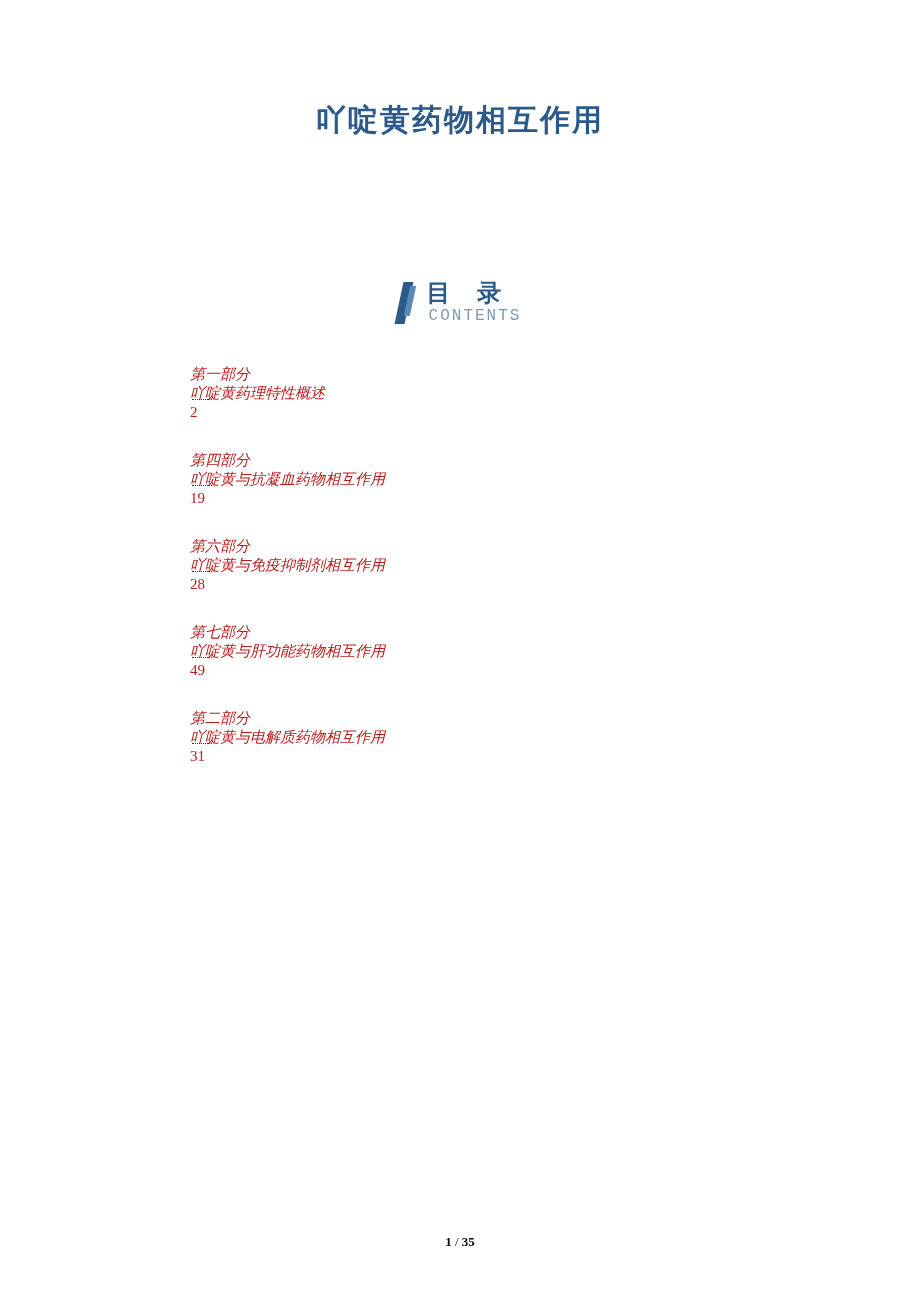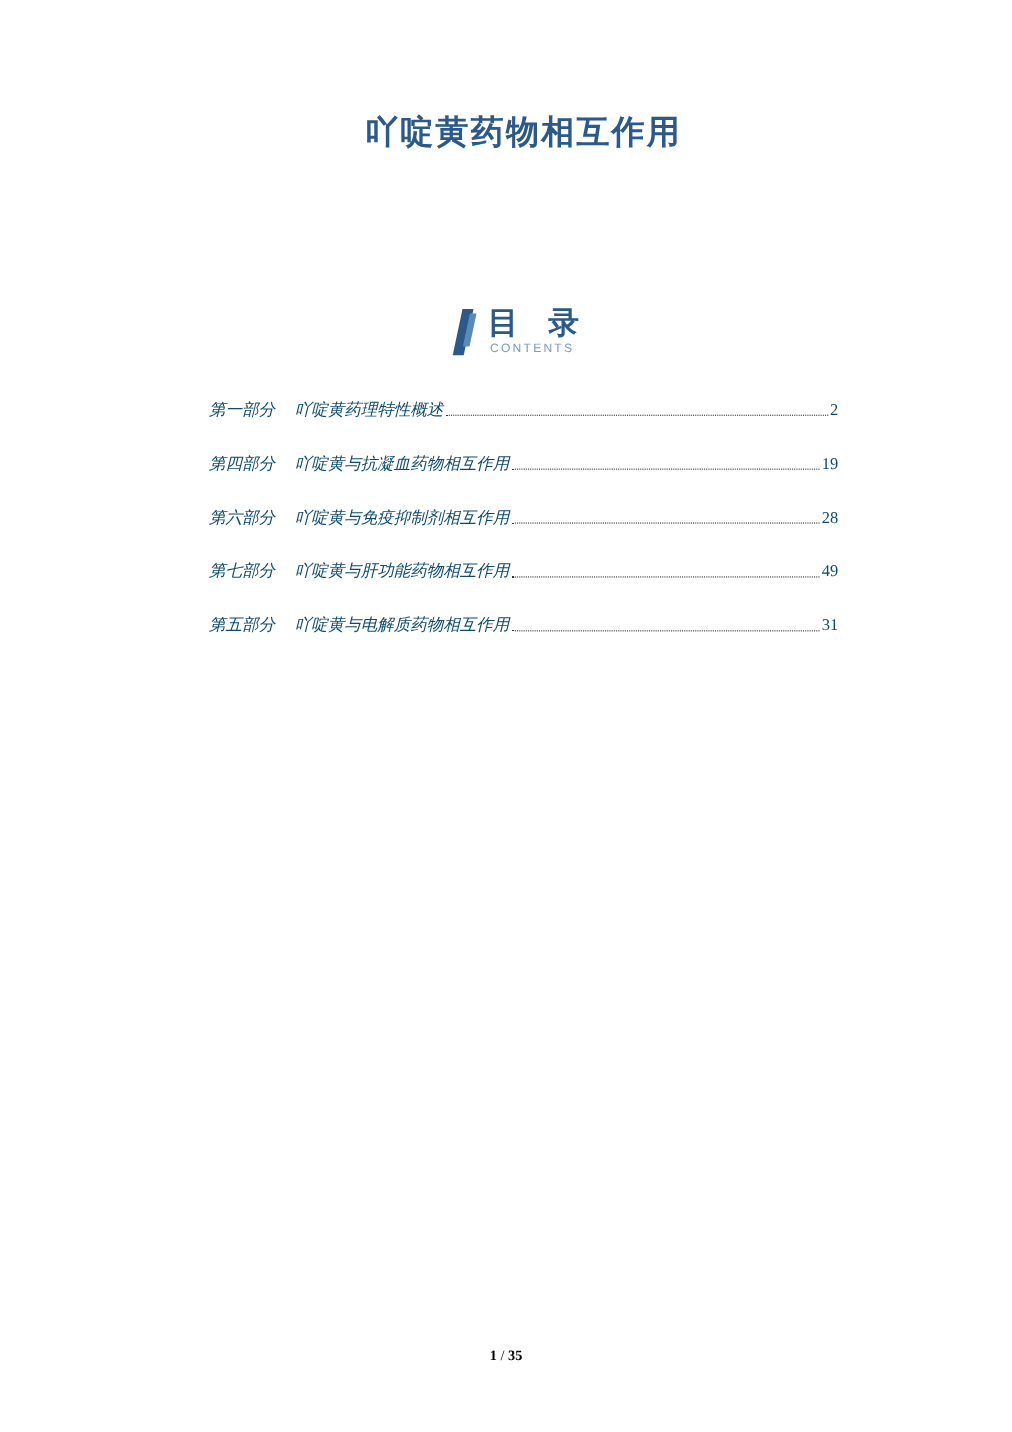--- a/index.html
+++ b/index.html
@@ -10,21 +10,21 @@
     body {
       width: 920px;
       height: 1302px;
       background: #ffffff;
       font-family: "SimSun", "宋体", serif;
       position: relative;
     }
     .page-container {
       width: 100%;
       height: 100%;
-      padding: 100px 88px 60px 120px;
+      padding: 100px 120px 60px 120px;
       position: relative;
     }
     .main-title {
       text-align: center;
       font-size: 30px;
       font-weight: bold;
       color: #2b5a8a;
       font-family: "SimHei", "黑体", sans-serif;
       margin-bottom: 140px;
       letter-spacing: 2px;
@@ -58,46 +58,47 @@
       height: 30px;
       background: #5a8ab5;
       transform: skewX(-12deg);
     }
     .toc-title-wrap {
       display: flex;
       flex-direction: column;
       align-items: flex-start;
     }
     .toc-title {
-      font-size: 28px;
+      font-size: 24px;
       font-weight: bold;
       color: #2b5a8a;
-      font-family: Liberation Serif, serif;
+      font-family: Liberation Sans, sans-serif;
       letter-spacing: 10px;
       line-height: 1;
     }
     .toc-subtitle {
-      font-size: 11px;
+      font-size: 16px;
       color: #7a9bb8;
       letter-spacing: 2px;
-      font-family: Liberation Sans, sans-serif;
+      font-family: Liberation Mono, monospace;
       margin-top: 2px;
       margin-left: 2px;
     }
     .toc-list {
       padding: 0 70px;
     }
     .toc-item {
       display: flex;
-      align-items: flex-end;
+      align-items: flex-start;
       margin-bottom: 30px;
       font-size: 15px;
-      color: #0c4a6e;
+      color: #b91c1c;
       font-style: italic;
       font-family: "KaiTi", "楷体", serif;
+      flex-direction: column;
     }
     .toc-part {
       white-space: nowrap;
       margin-right: 18px;
     }
     .toc-chapter {
       white-space: nowrap;
     }
     .toc-dots {
       flex: 1;
@@ -107,21 +108,21 @@
       bottom: 4px;
       min-width: 20px;
     }
     .toc-page {
       white-space: nowrap;
       font-style: normal;
       font-family: "SimSun", serif;
     }
     .page-number {
       position: absolute;
-      bottom: 62px;
+      bottom: 52px;
       left: 0;
       width: 100%;
       text-align: center;
       font-size: 13px;
       color: #000000;
       font-family: "Times New Roman", serif;
     }
     .page-number .bold {
       font-weight: bold;
     }
@@ -163,21 +164,21 @@
       <span class="toc-dots"></span>
       <span class="toc-page">28</span>
     </div>
     <div class="toc-item">
       <span class="toc-part">第七部分</span>
       <span class="toc-chapter">吖啶黄与肝功能药物相互作用</span>
       <span class="toc-dots"></span>
       <span class="toc-page">49</span>
     </div>
     <div class="toc-item">
-      <span class="toc-part">第五部分</span>
+      <span class="toc-part">第二部分</span>
       <span class="toc-chapter">吖啶黄与电解质药物相互作用</span>
       <span class="toc-dots"></span>
       <span class="toc-page">31</span>
     </div>
   </div>
 
   <div class="page-number">
     <span class="bold">1</span><span> / </span><span class="bold">35</span>
   </div>
 

